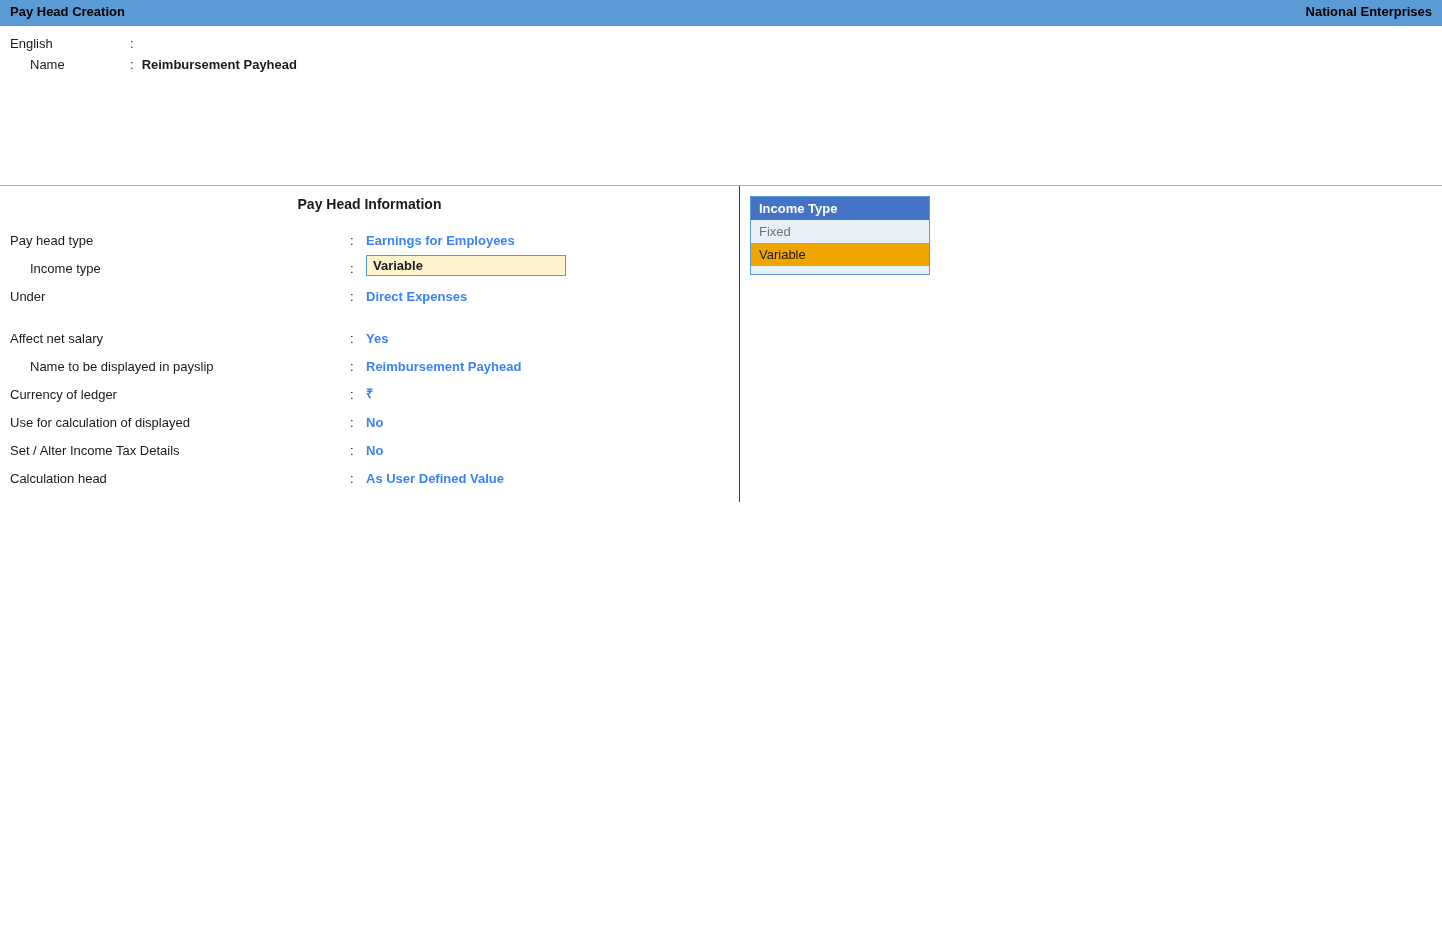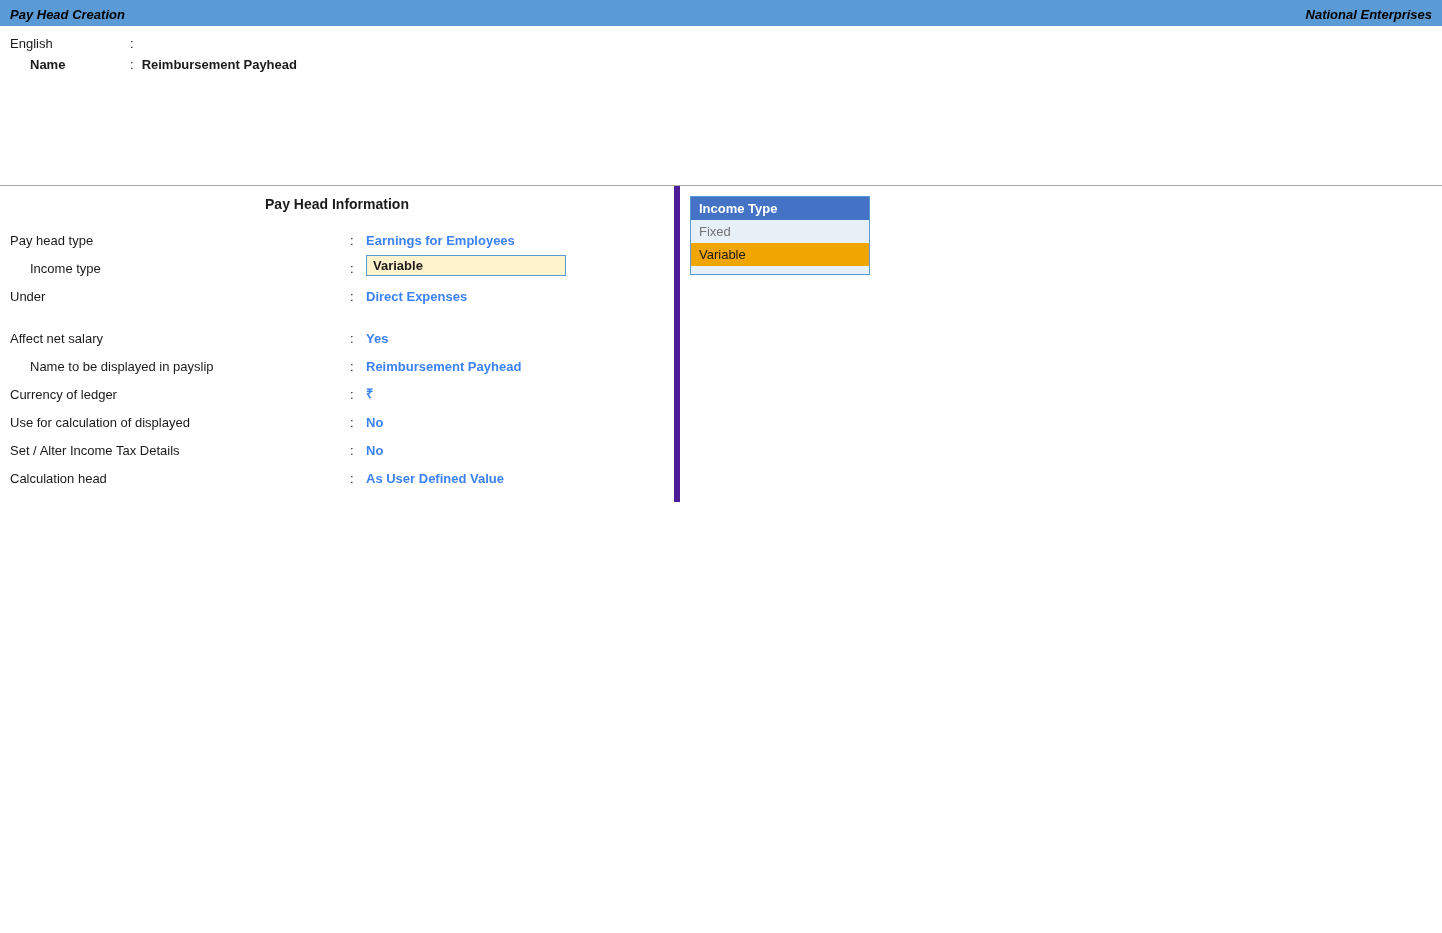--- a/index.html
+++ b/index.html
@@ -14,24 +14,23 @@
       background: #ffffff;
       width: 1442px;
       min-height: 933px;
       color: #1a1a1a;
     }
 
     .title-bar {
       background: #5b9bd5;
       display: flex;
       justify-content: space-between;
-      align-items: flex-end;
+      align-items: flex-start;
       padding: 4px 10px;
       height: 26px;
-      font-style: italic;
     }
 
     .title-bar-left, .title-bar-right {
       font-weight: bold;
       font-size: 13px;
       color: #000000;
     }
 
     .top-section {
       padding: 10px 10px 14px 10px;
@@ -59,23 +58,23 @@
       font-weight: bold;
       color: #1a1a1a;
     }
 
     .main-section {
       display: flex;
       flex: 1;
     }
 
     .left-panel {
-      width: 680px;
+      width: 740px;
       padding: 10px 10px 10px 10px;
-      border-right: 6px solid #4c1d95;
+      border-right: 1px solid #4c1d95;
     }
 
     .right-panel {
       flex: 1;
       padding: 10px;
       position: relative;
     }
 
     .section-title {
       text-align: center;
@@ -167,21 +166,21 @@
   <span class="title-bar-left">Pay Head  Creation</span>
   <span class="title-bar-right">National Enterprises</span>
 </div>
 
 <div class="top-section">
   <div class="top-row">
     <span class="top-label">English</span>
     <span class="top-colon">:</span>
   </div>
   <div class="top-row">
-    <span class="top-label" style="padding-left:20px;font-weight:bold;">Name</span>
+    <span class="top-label" style="padding-left:20px;">Name</span>
     <span class="top-colon">:</span>
     <span class="top-value">Reimbursement Payhead</span>
   </div>
 </div>
 
 <div class="main-section">
 
   <div class="left-panel">
     <div class="section-title">Pay Head Information</div>
 

